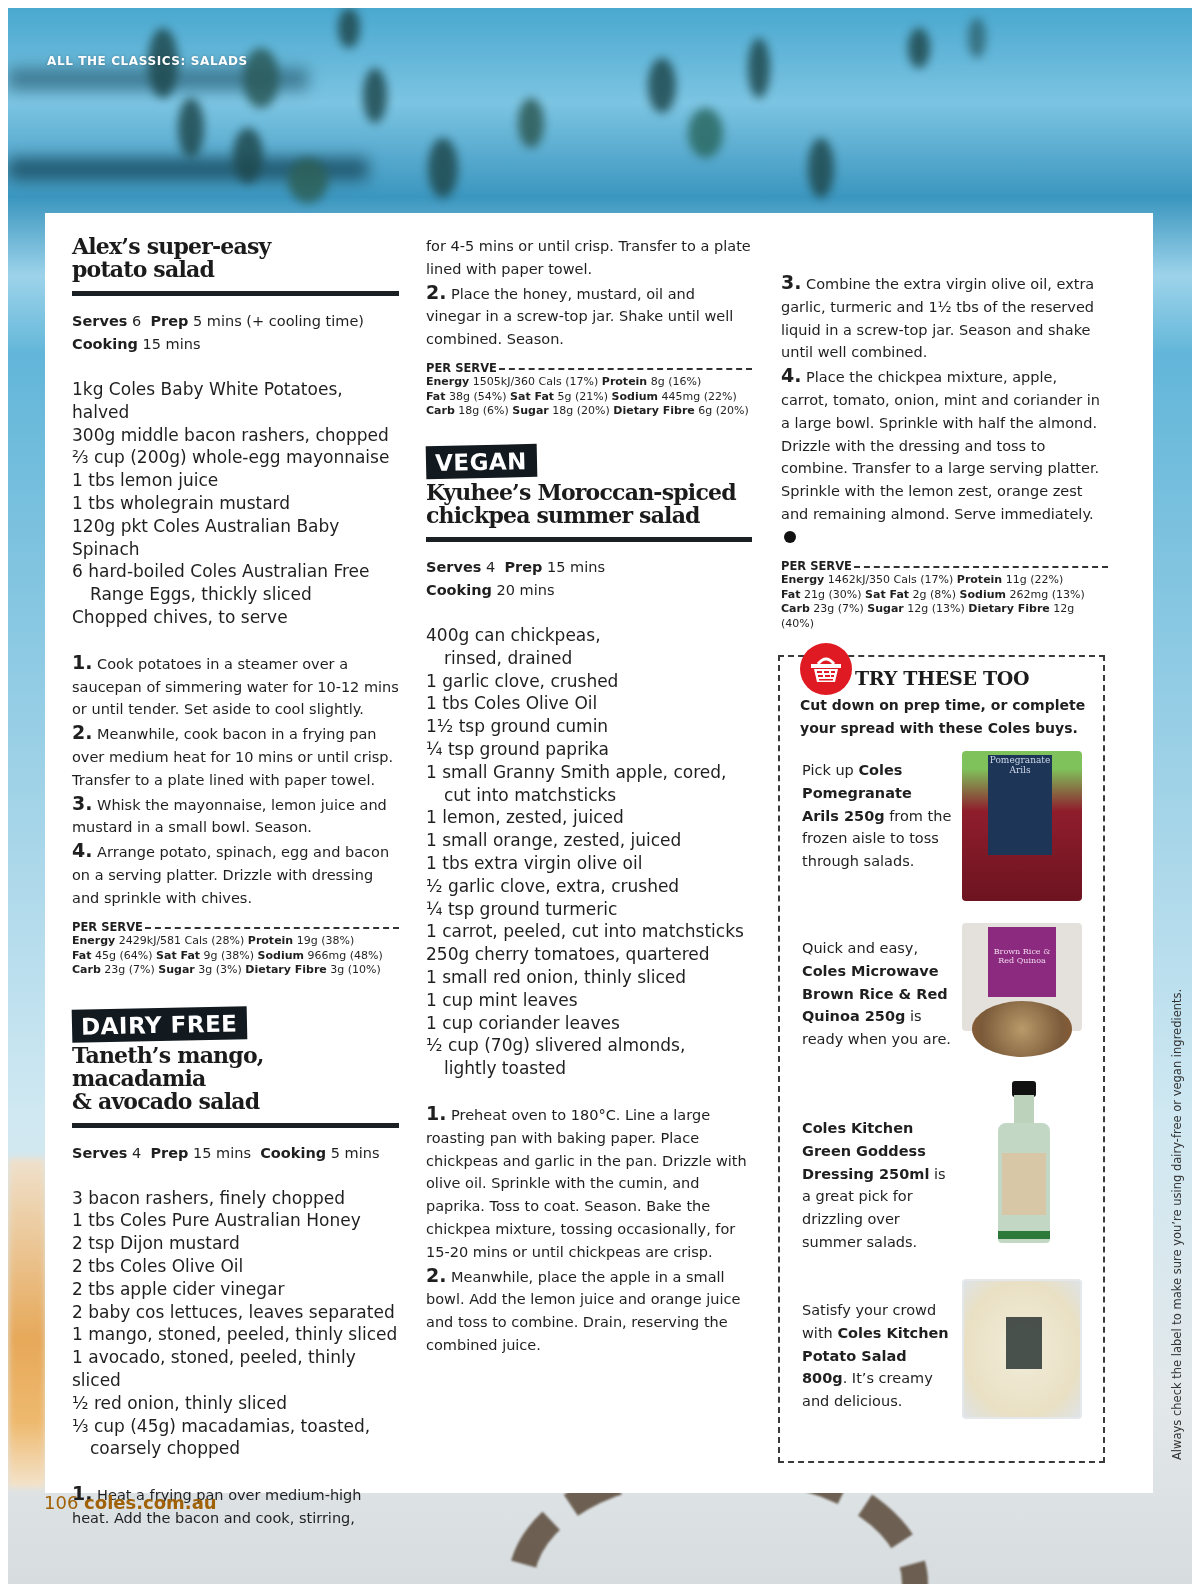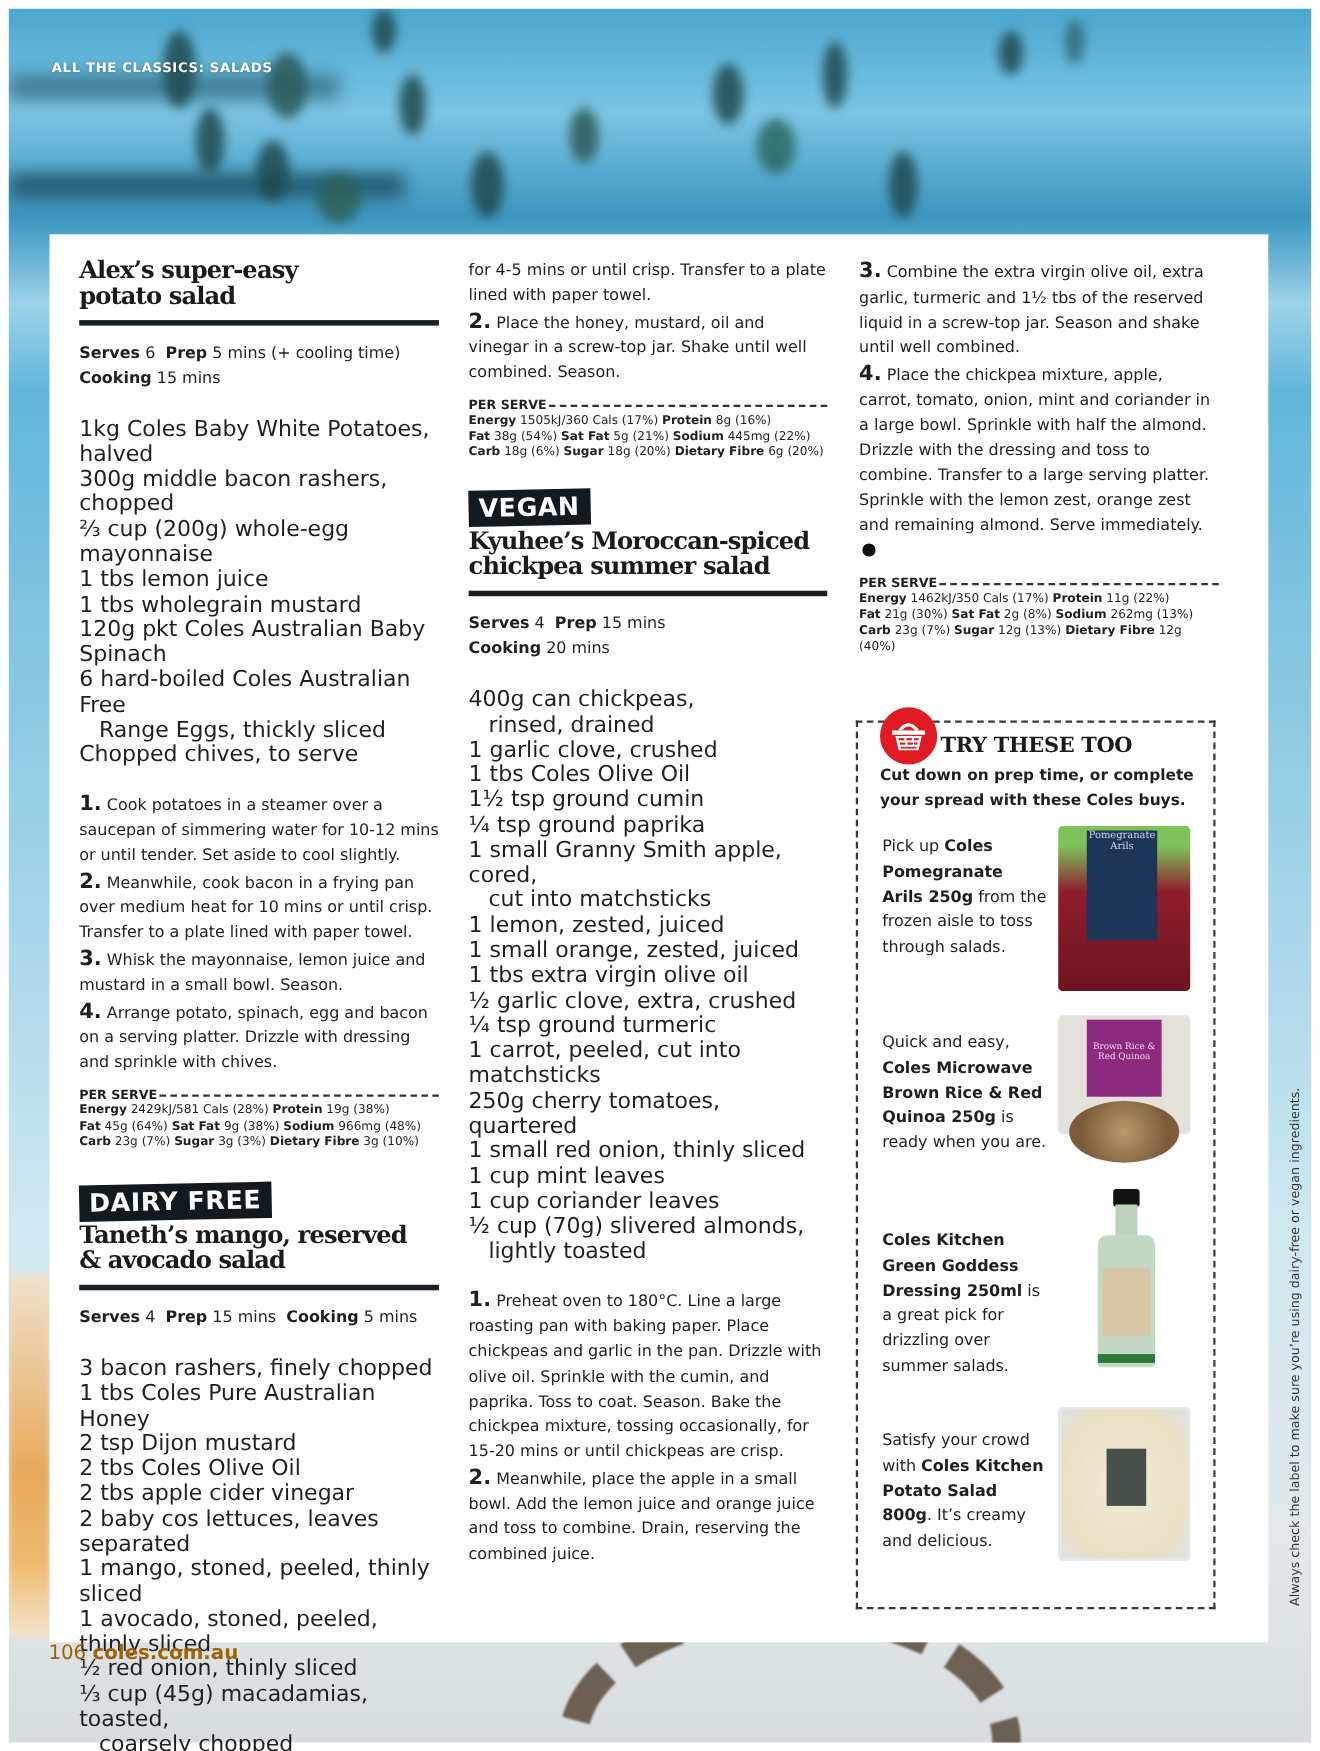--- a/index.html
+++ b/index.html
@@ -27,31 +27,31 @@
     position: absolute; left: 47px; top: 54px; color: #ffffff; font-weight: bold;
     font-size: 12px; letter-spacing: 0.6px; text-shadow: 0 0 3px rgba(0,0,0,.25);
   }
 
   .card {
     position: absolute; left: 45px; top: 213px; width: 1108px; height: 1280px; background: #ffffff;
   }
   .col { position: absolute; top: 22px; }
   .col1 { left: 27px; width: 327px; }
   .col2 { left: 381px; width: 326px; }
-  .col3 { left: 736px; width: 327px; }
+  .col3 { left: 736px; width: 327px; margin-top: 36px; }
 
   .title {
     font-family: "DejaVu Serif", serif; font-weight: bold; font-size: 22px; line-height: 23px;
     color: #1b1b1b; letter-spacing: -0.8px;
   }
   .rule { height: 5px; background: #1b2025; margin: 10px 0 14px 0; }
   .meta { font-size: 14.5px; line-height: 23px; }
   .meta b { font-weight: bold; }
   .gap { height: 22px; }
-  .ing { font-size: 20px; line-height: 22.8px; }
+  .ing { font-size: 17px; line-height: 22.8px; }
   .ing .indent { padding-left: 18px; }
   .method { font-size: 14.5px; line-height: 22.8px; }
   .method .num { font-weight: bold; font-size: 19px; }
   .badge {
     display: inline-block; background: #121a20; color: #ffffff; font-weight: bold;
     font-size: 23px; padding: 4px 10px 3px 9px; letter-spacing: 0.5px; transform: rotate(-1.2deg);
     margin-bottom: 3px;
   }
 
   .nutri { margin-top: 10px; font-size: 11px; line-height: 14.5px; }
@@ -170,21 +170,21 @@
           <span class="dash"></span>
         </div>
       <div><b>Energy</b> <span>2429kJ/581 Cals (28%)</span> <b>Protein</b> <span>19g (38%)</span></div>
       <div><b>Fat</b> <span>45g (64%)</span> <b>Sat Fat</b> <span>9g (38%)</span> <b>Sodium</b> <span>966mg (48%)</span></div>
       <div><b>Carb</b> <span>23g (7%)</span> <b>Sugar</b> <span>3g (3%)</span> <b>Dietary Fibre</b> <span>3g (10%)</span></div>
     </div>
 
     <div style="height:30px"></div>
     <div class="badge">DAIRY FREE</div>
     <div class="title">
-      <div>Taneth’s mango, reserved</div>
+      <div>Taneth’s mango, macadamia</div>
       <div>&amp; avocado salad</div>
     </div>
     <div class="rule"></div>
     <div class="meta">
       <b>Serves</b> <span>4</span>&nbsp;
       <b>Prep</b> <span>15 mins</span>&nbsp;
       <b>Cooking</b> <span>5 mins</span>
     </div>
     <div class="gap"></div>
     <div class="ing">

